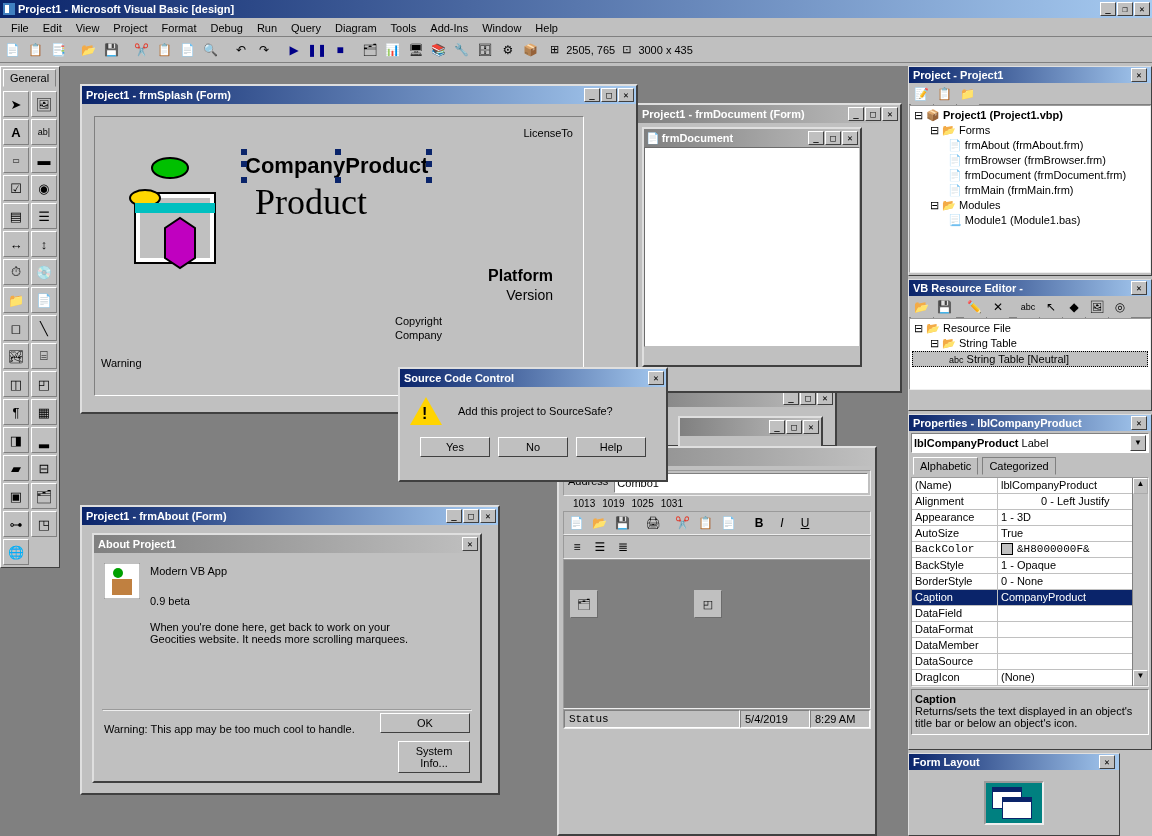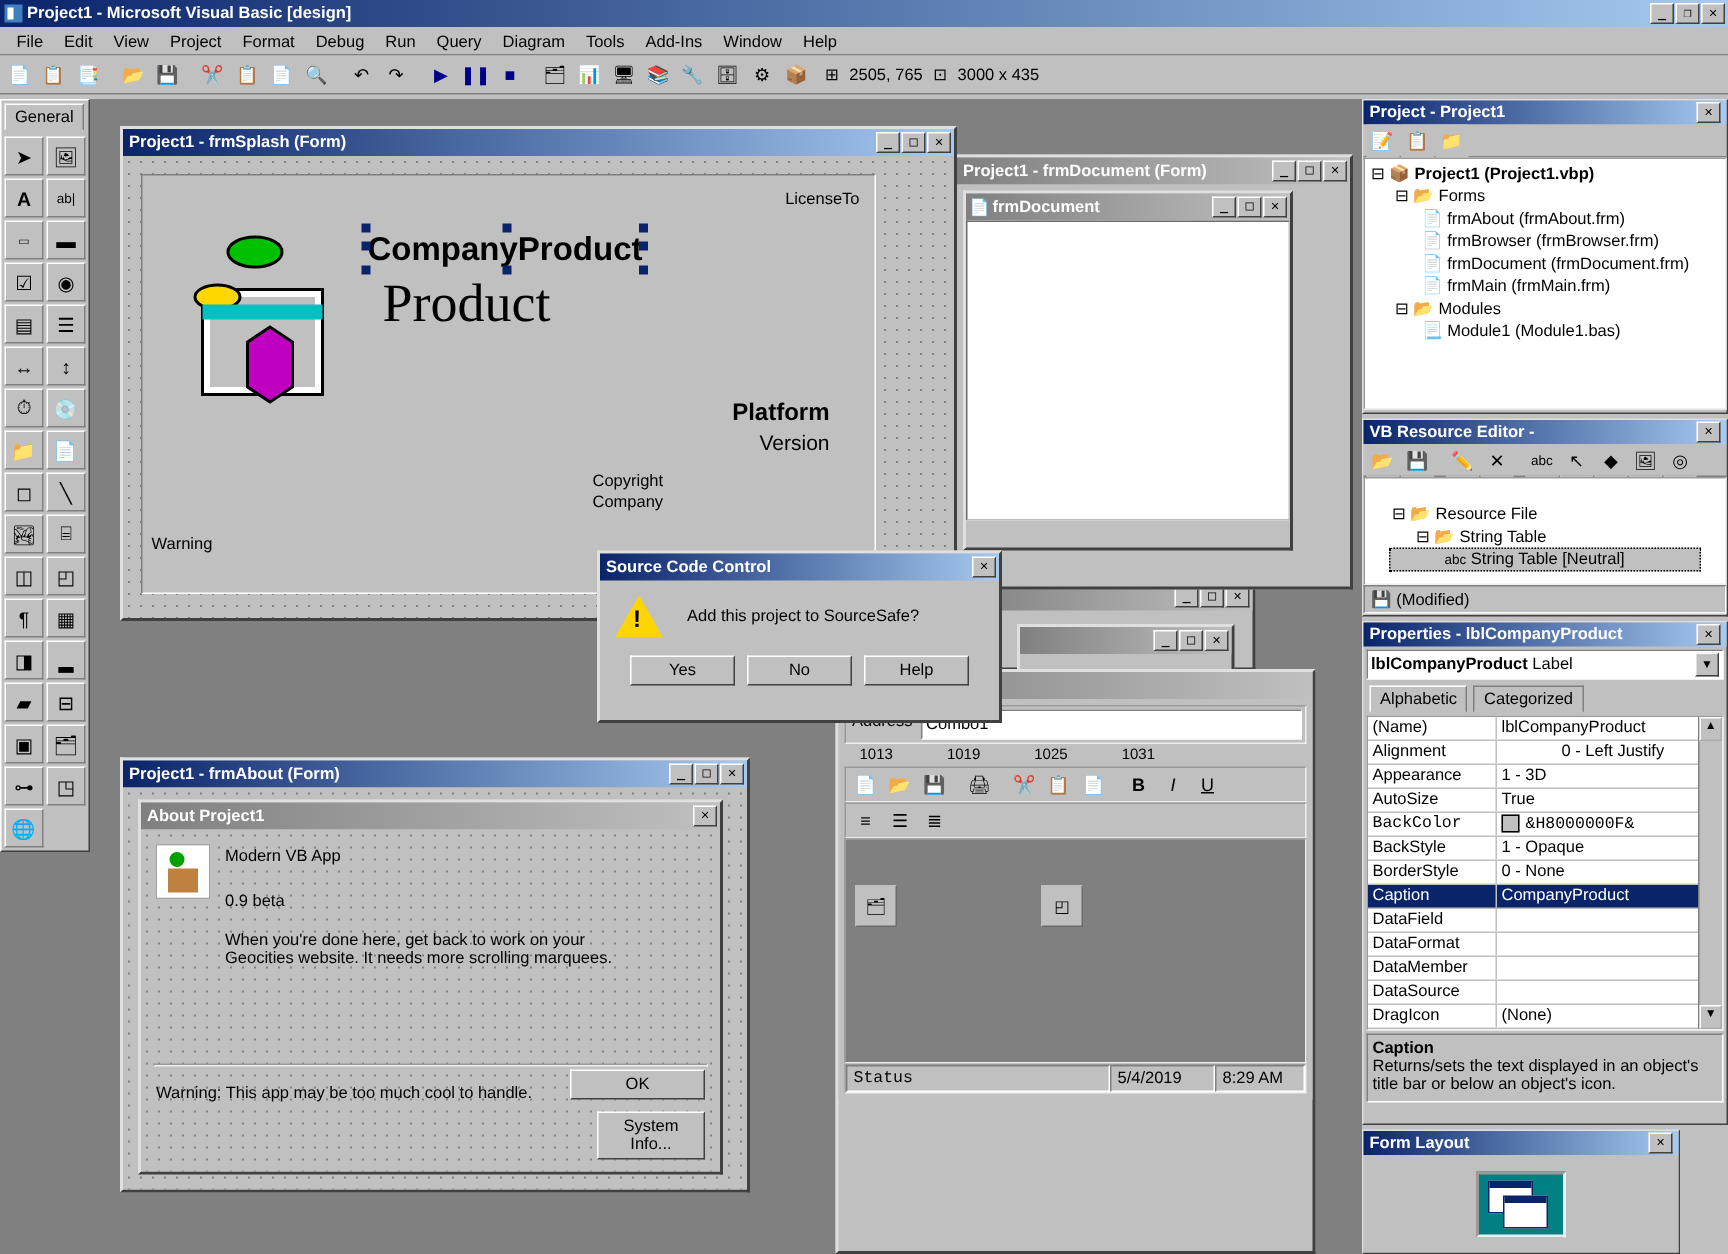--- a/index.html
+++ b/index.html
@@ -304,21 +304,21 @@
   <div class="titlebar inactive" style="height:18px;">
     <span class="caption">frmMain (MDIForm)</span>
   </div>
   <div style="padding:4px; background:#c0c0c0;">
     <div style="display:flex; gap:4px; padding:2px; background:#c0c0c0; border:1px inset;">
       <span style="padding:2px;">Address</span>
       <div class="combo" style="flex:1;">
         <span>Combo1</span>
       </div>
     </div>
-    <div style="display:flex; gap:36px; padding:2px 10px; font-size:10px;">
+    <div style="display:flex; gap:7px; padding:2px 10px; font-size:10px;">
       <span>1013</span>
       <span>1019</span>
       <span>1025</span>
       <span>1031</span>
     </div>
     <div class="toolbar" style="height:24px; border:1px inset;">
       <div class="tbtn">📄</div>
       <div class="tbtn">📂</div>
       <div class="tbtn">💾</div>
       <div class="tsep"></div>
@@ -478,26 +478,25 @@
     <div class="tsep"></div>
     <div class="tbtn">✏️</div>
     <div class="tbtn">✕</div>
     <div class="tsep"></div>
     <div class="tbtn" style="font-size:9px;">abc</div>
     <div class="tbtn">↖</div>
     <div class="tbtn">◆</div>
     <div class="tbtn">🖼</div>
     <div class="tbtn">◎</div>
   </div>
-  <div style="background:white; height:72px; padding:16px; border:1px inset;">
+  <div style="background:white; height:72px; padding:2px; border:1px inset;">
     <div class="tree-item">⊟ 📂 <span>Resource File</span></div>
     <div class="tree-item" style="padding-left:18px;">⊟ 📂 <span>String Table</span></div>
     <div class="tree-item sel" style="padding-left:36px;"><span style="font-size:9px;">abc</span> <span>String Table [Neutral]</span></div>
   </div>
-  <div class="inset" style="padding:2px 4px;">💾 <span>(Modified)</span></div>
 </div>
 
 <div class="panel" style="left:908px; top:414px; width:244px; height:336px;">
   <div class="panel-titlebar">
     <span class="caption">Properties - lblCompanyProduct</span>
     <div class="sysbtn">✕</div>
   </div>
   <div class="combo" style="margin:2px;">
     <b>lblCompanyProduct</b>&nbsp;<span>Label</span>
     <div class="dd">▼</div>

